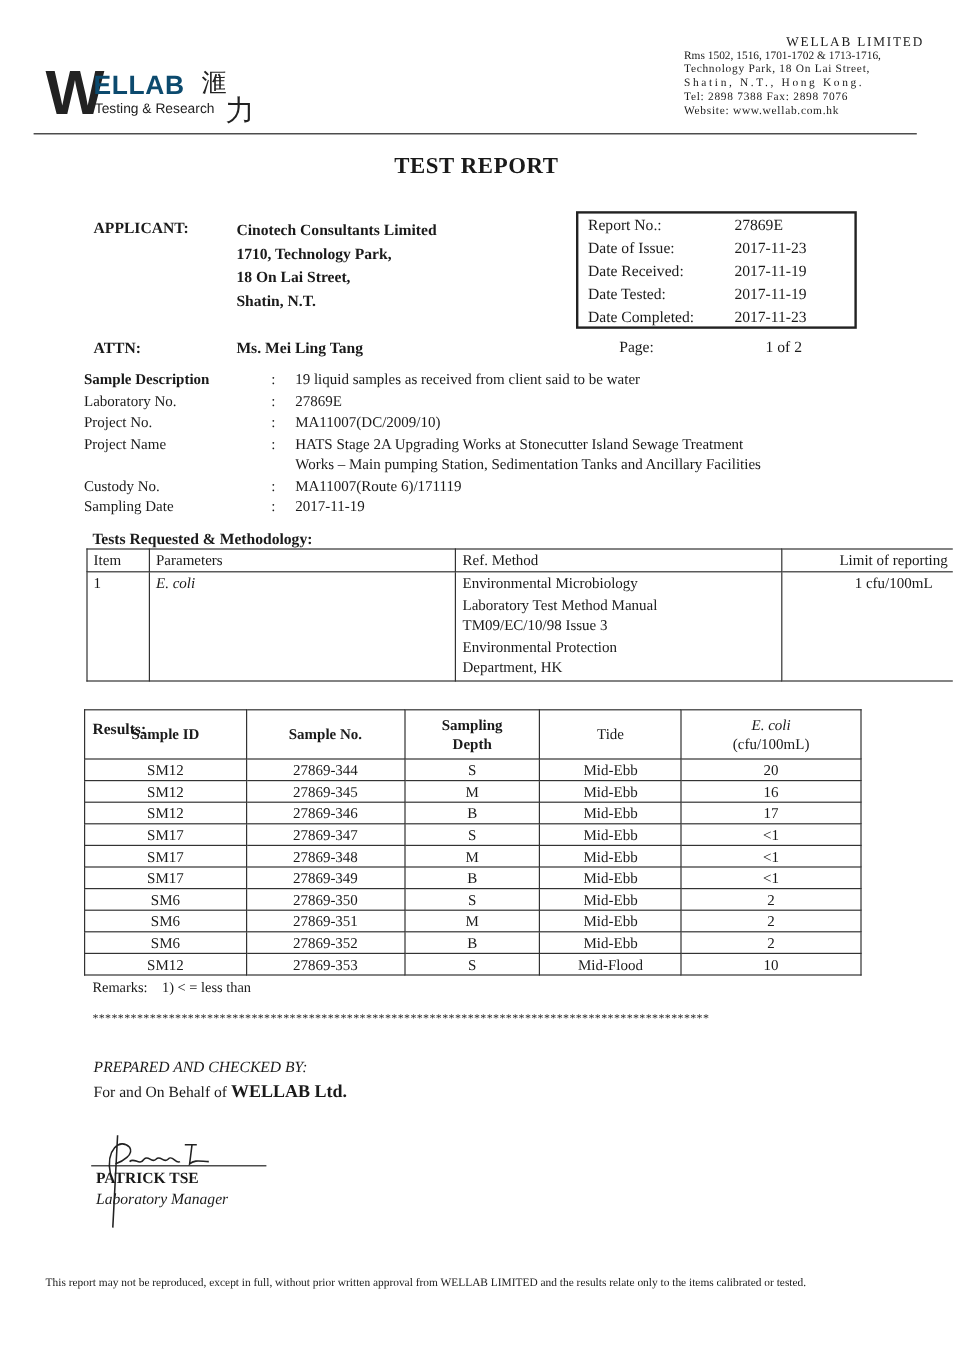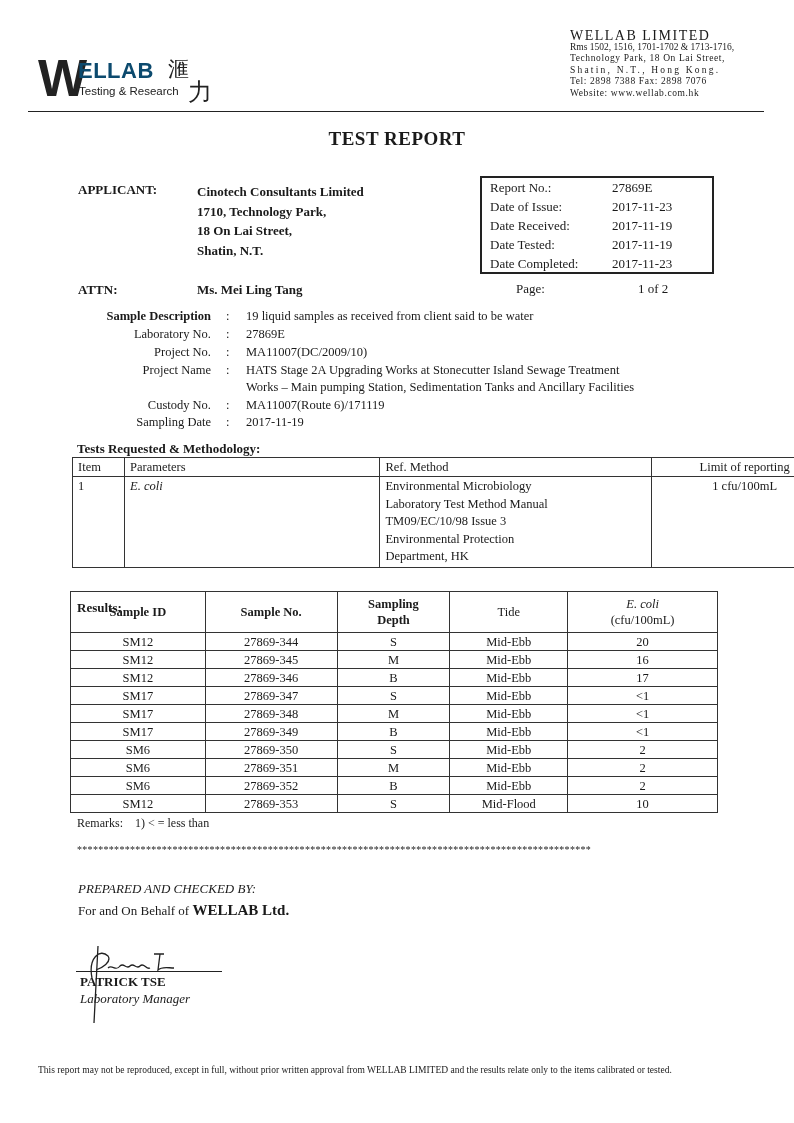--- a/index.html
+++ b/index.html
@@ -12,21 +12,21 @@
   .logo-w { position: absolute; left: 0; top: 0; font-family: "Liberation Sans", sans-serif;
             font-weight: bold; font-size: 52px; line-height: 52px; letter-spacing: -4px; color: #222; }
   .logo-ellab { position: absolute; left: 40px; top: 6px; font-family: "Liberation Sans", sans-serif;
                 font-size: 22px; font-weight: bold; color: #0c4a6e; letter-spacing: 0.5px; }
   .logo-sub { position: absolute; left: 41px; top: 33px; font-family: "Liberation Sans", sans-serif;
               font-size: 11.5px; color: #222; }
   .logo-cn1 { position: absolute; left: 130px; top: 3px; font-size: 21px; font-family: "DejaVu Sans", sans-serif; color:#222; }
   .logo-cn2 { position: absolute; left: 150px; top: 24px; font-size: 24px; font-family: "DejaVu Sans", sans-serif; color:#222; }
 
   .company { left: 570px; top: 30px; width: 200px; font-size: 9.5px; line-height: 11.6px; }
-  .company .name { letter-spacing: 1.5px; font-size: 14px; }
+  .company .name { letter-spacing: 1.5px; font-size: 11px; text-align: right; }
   .company .spaced { letter-spacing: 2.2px; }
   .company .mid { letter-spacing: 0.6px; }
 
   .rule { height: 0; border-top: 1.6px solid #222; }
   .rule1 { left: 28px; top: 111px; width: 736px; }
 
   .title { left: 0; width: 794px; top: 128px; text-align: center; font-weight: bold;
            font-size: 19px; letter-spacing: 0.5px; }
 
   
@@ -39,21 +39,21 @@
   .infobox { left: 480px; top: 176px; width: 234px; height: 98px; border: 2.5px solid #222; box-sizing: border-box; }
   .inforow { position: absolute; left: 8px; font-size: 13px; }
   .inforow .k { position: absolute; left: 0; white-space: nowrap; }
   .inforow .v { position: absolute; left: 122px; white-space: nowrap; }
   .page-row { left: 516px; top: 281px; font-size: 13px; }
   .page-row .v { position: absolute; left: 122px; white-space: nowrap; }
 
   
   .desc { left: 70px; top: 309px; font-size: 12.5px; }
   .desc-row { position: absolute; left: 0; white-space: nowrap; }
-  .desc-k { position: absolute; text-align: right; width: 141px; left: 0; }
+  .desc-k { position: absolute; text-align: left; width: 141px; left: 0; }
   .desc-colon { position: absolute; left: 156px; }
   .desc-v { position: absolute; left: 176px; white-space: nowrap; }
 
   
   .section-lbl { font-weight: bold; font-size: 13px; }
   .tests-lbl { left: 77px; top: 441px; }
   table { border-collapse: collapse; }
   .tests { left: 72px; top: 457px; width: 766px; font-size: 12.5px; }
   .tests td { border: 1px solid #333; vertical-align: top; padding: 1px 5px; line-height: 17.5px; }
   .tests th { border: 1px solid #333; font-weight: normal; text-align: left; padding: 1px 5px; line-height: 16px; }

